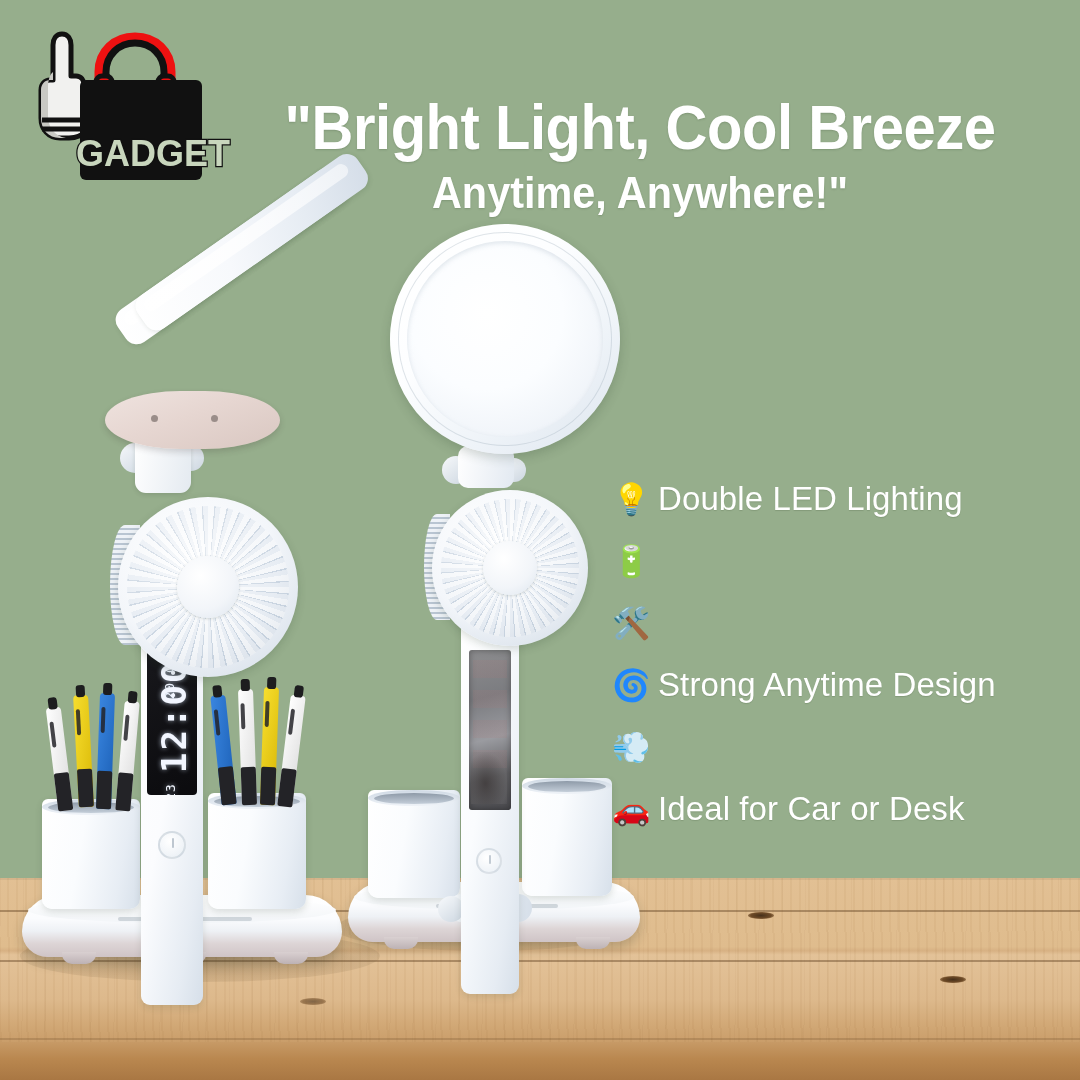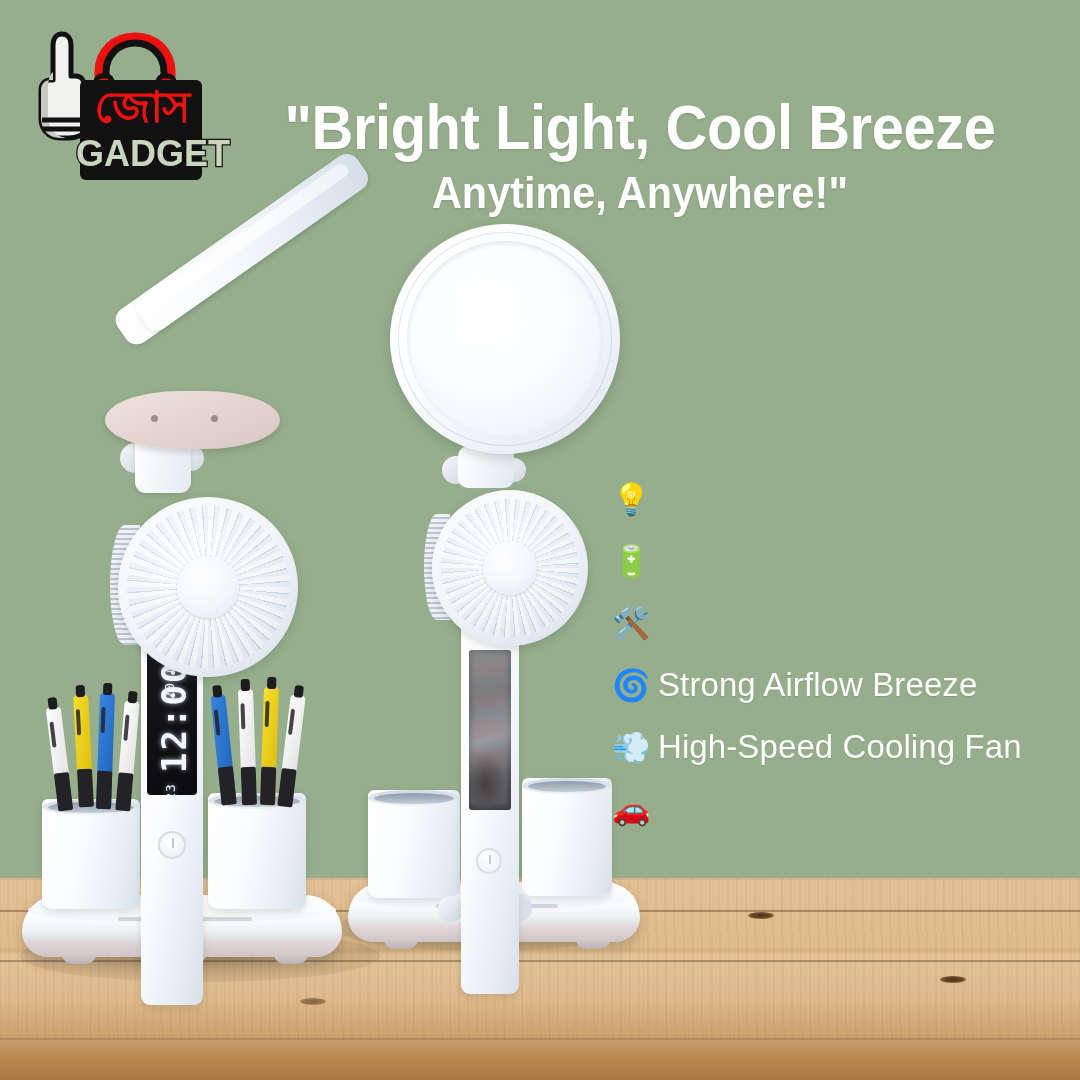--- a/index.html
+++ b/index.html
@@ -328,21 +328,20 @@
       <path d="M6 92 L50 92" stroke="#111" stroke-width="5" fill="none"></path>
       <path d="M6 101 L50 101" stroke="#111" stroke-width="5" fill="none"></path>
     </svg>
     <svg class="logo-phones" viewBox="0 0 86 76">
       <path d="M8 62 L8 40 C8 20 23 6 43 6 C63 6 78 20 78 40 L78 62" fill="none" stroke="#ee1111" stroke-width="11" stroke-linecap="round"></path>
       <path d="M14 62 L14 40 C14 23 27 11 43 11 C59 11 72 23 72 40 L72 62" fill="none" stroke="#111" stroke-width="7" stroke-linecap="round"></path>
       <rect x="4" y="44" width="16" height="30" rx="6" fill="#ee1111" stroke="#111" stroke-width="5"></rect>
       <rect x="66" y="44" width="16" height="30" rx="6" fill="#ee1111" stroke="#111" stroke-width="5"></rect>
     </svg>
     <div class="logo-bag"></div>
-    <div class="logo-bn">জোস</div>
     <div class="logo-gadget">GADGET</div>
   </div>
 
   <div class="headline">
     <div class="l1">"Bright Light, Cool Breeze</div>
     <div class="l2">Anytime, Anywhere!"</div>
   </div>
 
   <div class="shadow-ell" style="left:20px; top:930px; width:360px; height:52px;"></div>
   <div class="shadow-ell" style="left:335px; top:905px; width:300px; height:46px;"></div>
@@ -484,33 +483,34 @@
 
     <div class="R-disc">
       <div class="R-disc-rimline"></div>
       <div class="R-disc-inner"></div>
     </div>
   </div>
 
   <div class="features">
     <div class="feat">
       <span class="feat-icon">💡</span>
+      <span class="feat-label">Double LED Lighting</span>
     </div>
     <div class="feat">
       <span class="feat-icon">🔋</span>
     </div>
     <div class="feat">
       <span class="feat-icon">🛠️</span>
     </div>
     <div class="feat">
       <span class="feat-icon">🌀</span>
-      <span class="feat-label">Strong Airflow Breeze</span>
+      <span class="feat-label">Strong Anytime Design</span>
     </div>
     <div class="feat">
       <span class="feat-icon">💨</span>
-      <span class="feat-label">High-Speed Cooling Fan</span>
     </div>
     <div class="feat">
       <span class="feat-icon">🚗</span>
+      <span class="feat-label">Ideal for Car or Desk</span>
     </div>
   </div>
 
 </div>
 
 </body></html>

